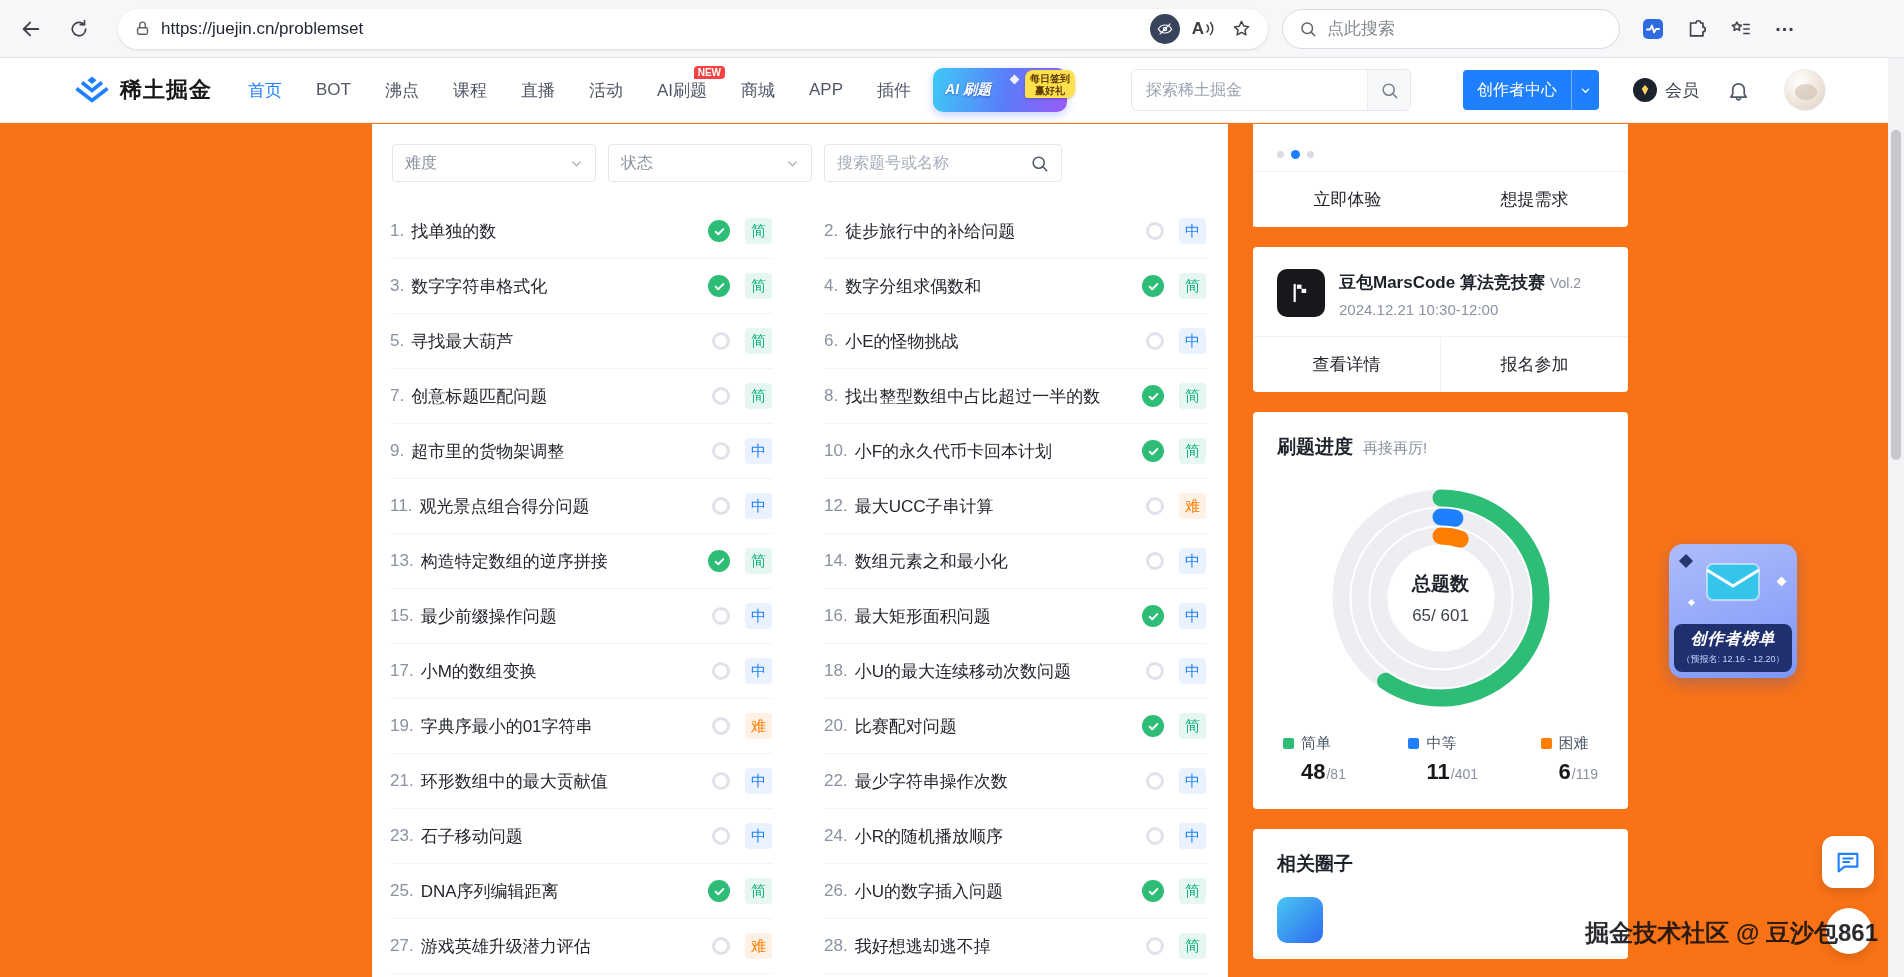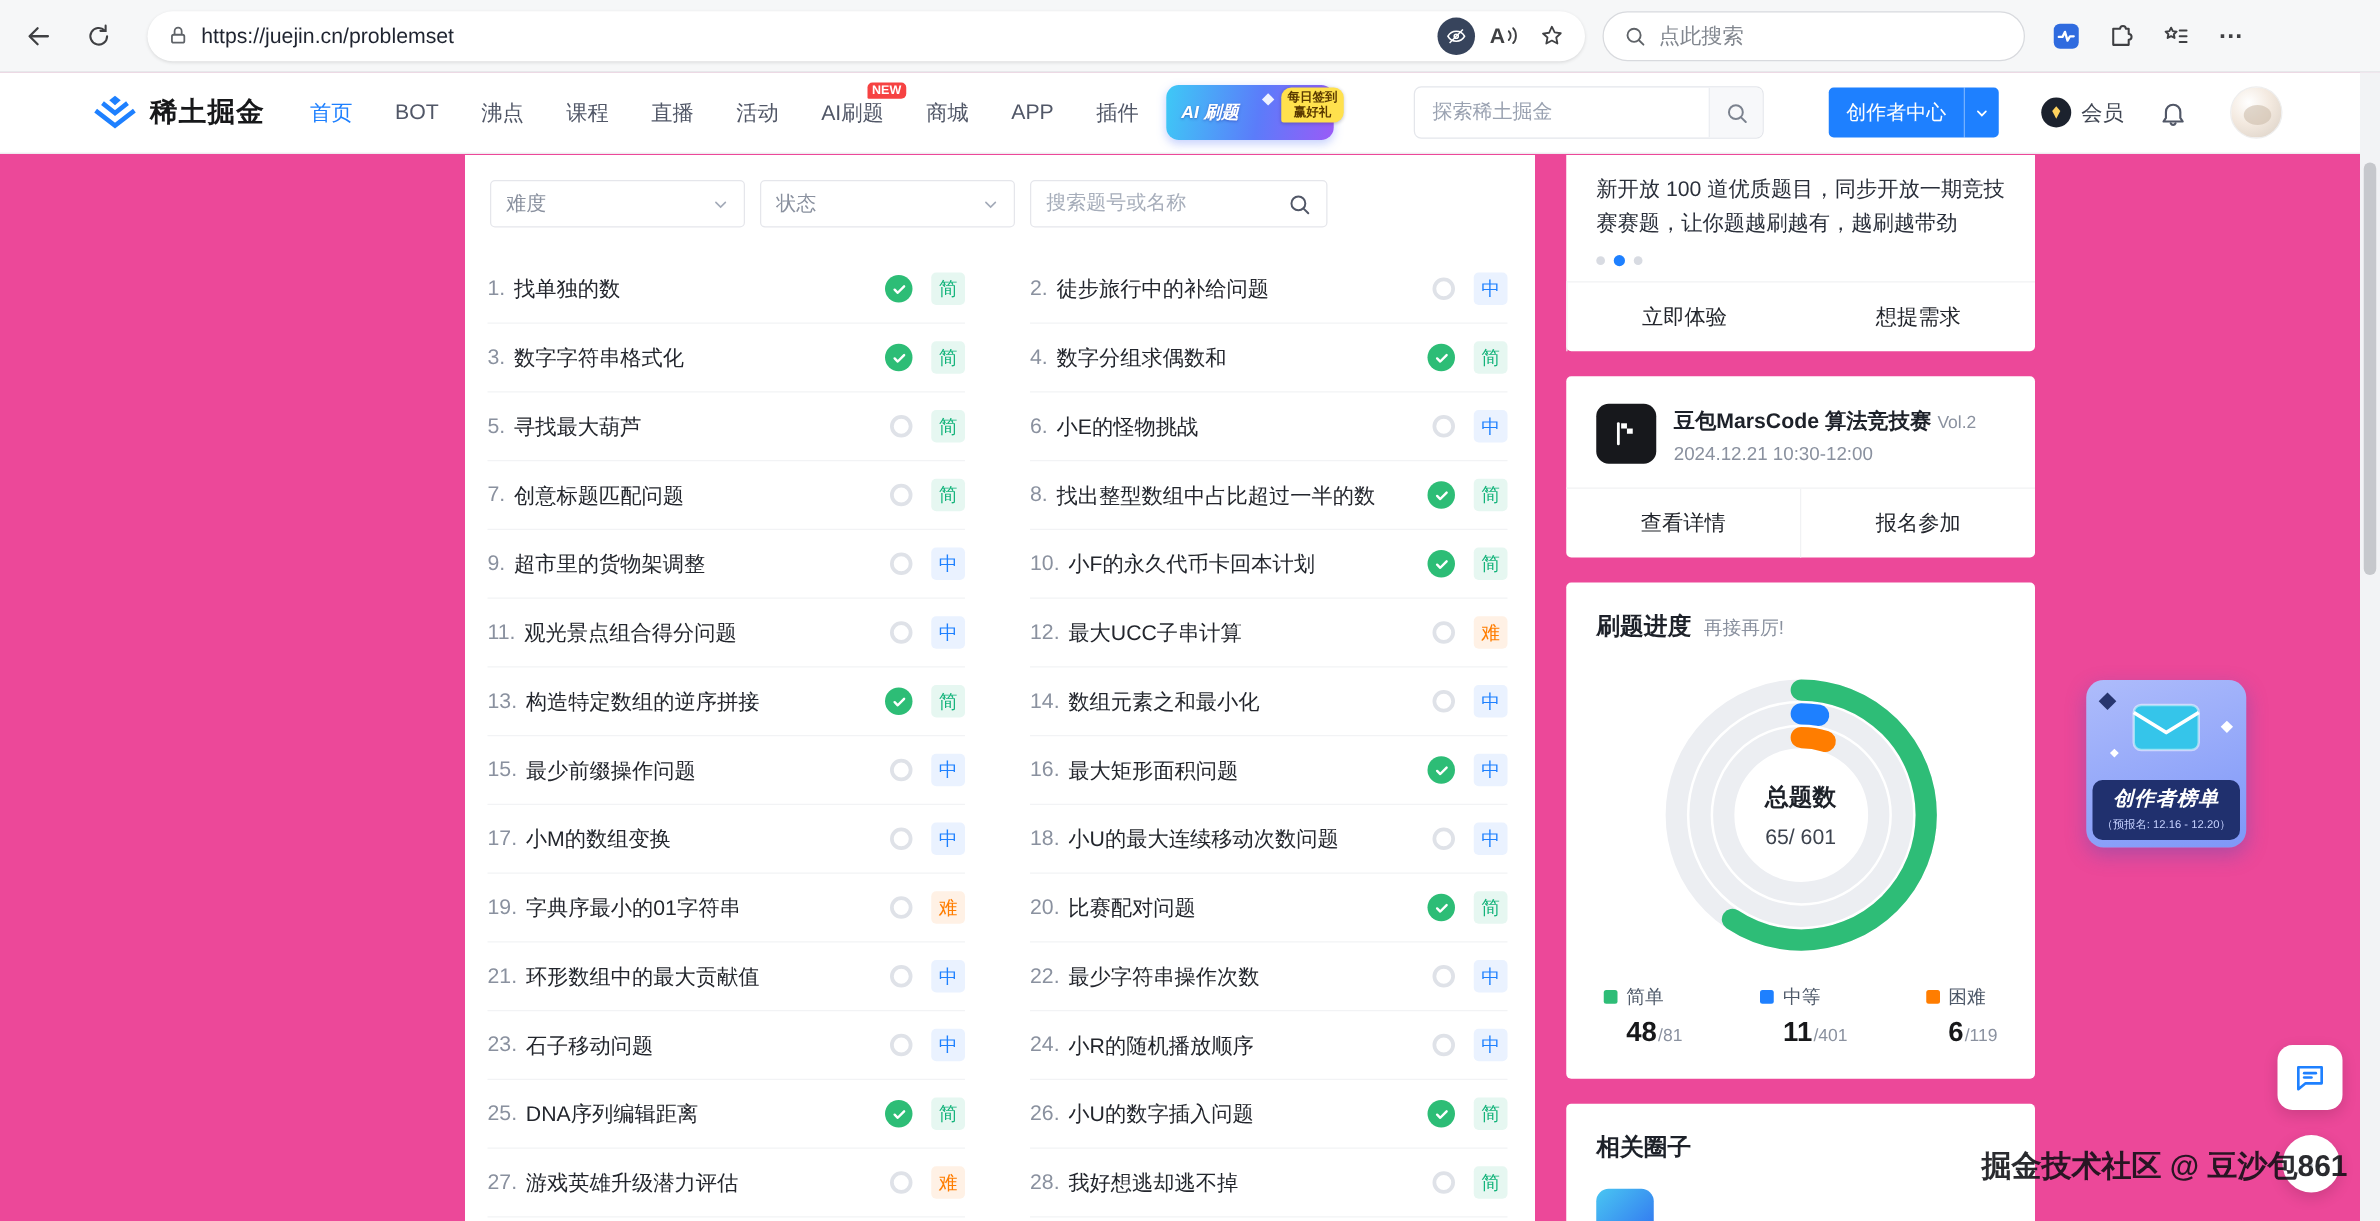--- a/index.html
+++ b/index.html
@@ -1,18 +1,18 @@
 <!DOCTYPE html>
 <html><head>
 <meta charset="utf-8">
 <style>
   * { margin:0; padding:0; box-sizing:border-box; }
   html,body { width:1904px; height:977px; }
   body { font-family:"Liberation Sans","DejaVu Sans",sans-serif; background:#fff; }
-  .screen { position:relative; width:1904px; height:977px; overflow:hidden; background:#ec4899; }
+  .screen { position:relative; width:1904px; height:977px; overflow:hidden; background:#f97316; }
 
   
   .browser-bar { position:absolute; top:0; left:0; width:100%; height:58px; background:#f6f7f8;
     border-bottom:1px solid #e2e3e6; display:flex; align-items:center; z-index:6; }
   .b-icon { width:34px; height:34px; display:flex; align-items:center; justify-content:center;
     border-radius:6px; color:#3f4043; flex:none; cursor:pointer; }
   .back { margin-left:14px; }
   .refresh { margin-left:14px; }
   .url-pill { margin-left:22px; width:1150px; height:40px; background:#fff; border-radius:20px;
     box-shadow:0 1px 3px rgba(0,0,0,.12); display:flex; align-items:center; padding:0 10px 0 16px; }
@@ -656,21 +656,20 @@
               <span class="st-todo"></span>
               <span class="diff-badge easy">简</span>
             </span>
           </div>
         </div>
     </div>
 
     <div class="sidebar">
 
       <div class="card promo-card">
-        <div class="promo-text">新开放 100 道优质题目，同步开放一期竞技赛赛题，让你题越刷越有，越刷越带劲</div>
         <div class="dots">
             <span class="dot"></span>
             <span class="dot active"></span>
             <span class="dot"></span>
           </div>
         <div class="card-footer">
             <div class="card-action with-divider">立即体验</div>
             <div class="card-action">想提需求</div>
           </div>
       </div>

